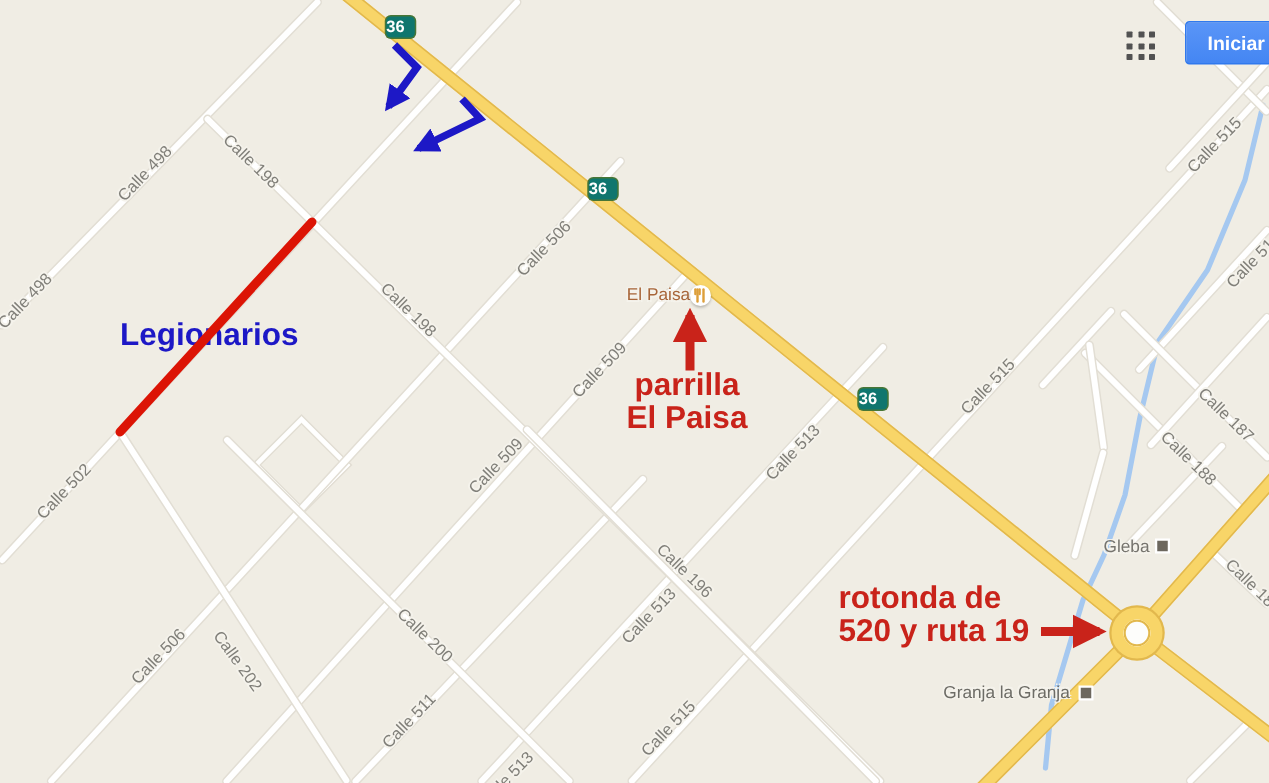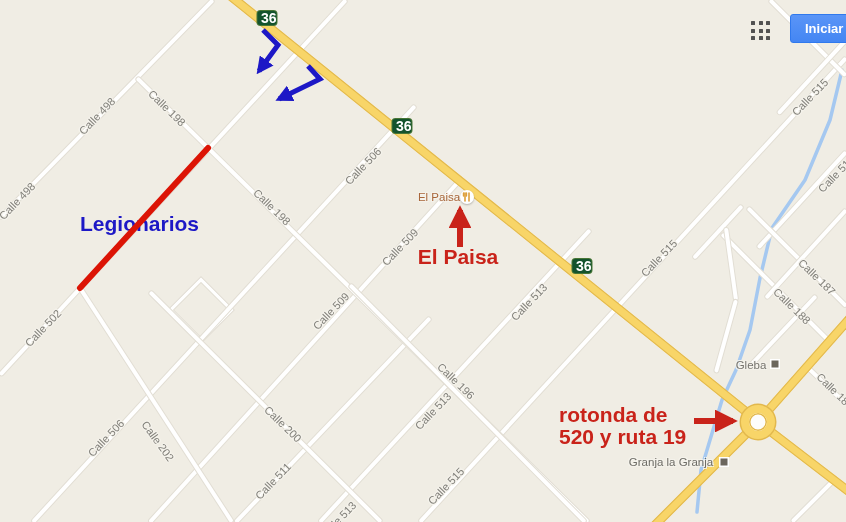--- a/index.html
+++ b/index.html
@@ -10,22 +10,22 @@
   .road{position:absolute;transform-origin:0 50%;}
   .road.minor{height:4px;background:#ffffff;box-shadow:0 0 0 1px #e2ded4;border-radius:2px;}
   .road.hwy{height:9px;background:#f8d568;border-top:1.5px solid #e2b84d;border-bottom:1.5px solid #e2b84d;box-sizing:border-box;}
   .street-label{position:absolute;font-size:11px;color:#807f79;white-space:nowrap;
     text-shadow:1px 1px 0 #f5f3ec,-1px -1px 0 #f5f3ec,1px -1px 0 #f5f3ec,-1px 1px 0 #f5f3ec,0 0 2px #f5f3ec;}
   .poi-label{position:absolute;font-size:11.5px;white-space:nowrap;transform:translate(-50%,-50%);
     text-shadow:1px 1px 0 #f5f3ec,-1px -1px 0 #f5f3ec,1px -1px 0 #f5f3ec,-1px 1px 0 #f5f3ec;}
   .poi-marker{position:absolute;width:7px;height:7px;transform:translate(-50%,-50%);
     box-shadow:0 0 0 1.5px #ffffff;}
   .shield{position:absolute;width:19px;height:14px;transform:translate(-50%,-50%);
-    background:#14532d;border:1px solid #47753­4;border-radius:3px;box-shadow:0 0 0 1px #487636;
-    color:#fff;font-size:14px;font-weight:bold;text-align:right;line-height:14px;}
+    background:#0f766e;border:1px solid #47753­4;border-radius:3px;box-shadow:0 0 0 1px #487636;
+    color:#fff;font-size:11px;font-weight:bold;text-align:left;line-height:14px;}
   .diamond{position:absolute;width:40px;height:40px;border:3px solid #fff;
     box-shadow:0 0 0 1px #e2ded4, inset 0 0 0 1px #e2ded4;transform:rotate(45deg);}
   .roundabout{position:absolute;width:18px;height:18px;background:#fdfdfb;border:8px solid #f8d568;
     border-radius:50%;box-shadow:0 0 0 1.5px #e2b84d, inset 0 0 0 1.5px #e2b84d;}
   .rest-icon{position:absolute;width:14px;height:14px;border-radius:50%;background:#fff;
     box-shadow:0 1px 2px rgba(0,0,0,.25);transform:translate(-50%,-50%);}
   .ann-text{position:absolute;font-weight:bold;line-height:22px;white-space:nowrap;}
   #legionarios{font-size:21px;}
   .red-ann{font-size:21px;}
   #parrilla{text-align:center;transform:translateX(-50%);}
@@ -119,24 +119,25 @@
         <div class="poi-label" style="color: rgb(118, 116, 110); left: 751px; top: 365px;">Gleba</div>
         <div class="poi-marker" style="background: rgb(108, 103, 94); left: 775px; top: 364px;"></div>
         <div class="poi-label" style="color: rgb(109, 108, 102); left: 671px; top: 462px;">Granja la Granja</div>
         <div class="poi-marker" style="background: rgb(108, 103, 94); left: 724px; top: 462px;"></div>
       </div>
   </div>
 
   <div class="ann-text" id="legionarios" style="left: 80px; top: 213px; color: rgb(29, 24, 198);">Legionarios</div>
 
   <div class="ann-text red-ann" id="parrilla" style="left: 458px; top: 246px; color: rgb(201, 35, 26);">
+    <div>parrilla</div>
     <div>El Paisa</div>
   </div>
 
-  <div class="ann-text red-ann" id="rotonda" style="left: 559px; top: 388px; color: rgb(201, 35, 26); margin-top: 16px;">
+  <div class="ann-text red-ann" id="rotonda" style="left: 559px; top: 388px; color: rgb(201, 35, 26);">
     <div>rotonda de</div>
     <div>520 y ruta 19</div>
   </div>
 
   <svg class="overlay" width="846" height="522" id="ann-svg">
     <defs>
       <marker id="bhead" markerWidth="3.4" markerHeight="3.4" refX="2.6" refY="1.7" orient="auto">
         <path d="M0,0 L3.4,1.7 L0,3.4 Z" fill="#1d18c6"></path>
       </marker>
       <marker id="rhead" markerWidth="3.8" markerHeight="3.8" refX="3" refY="1.9" orient="auto">

